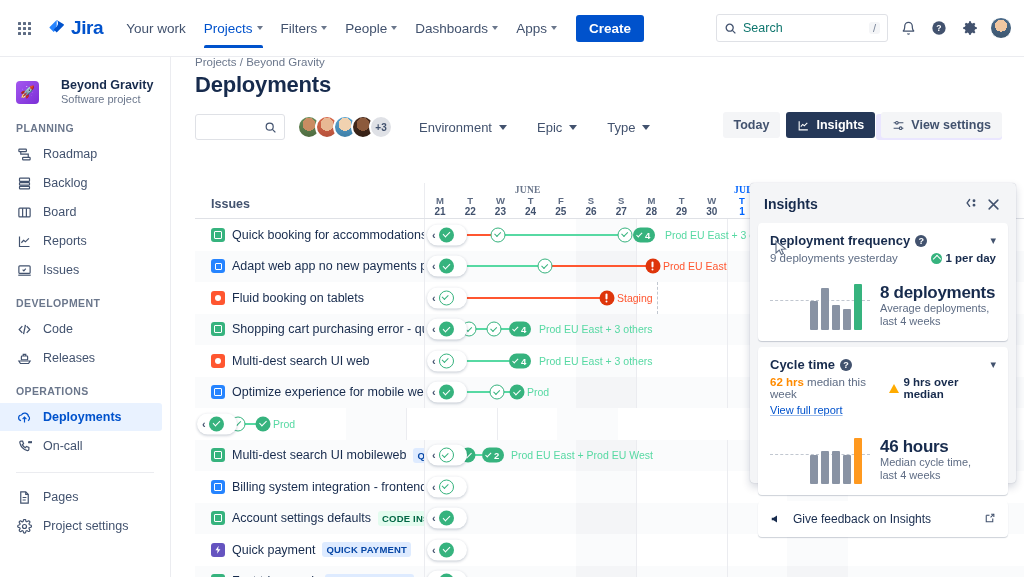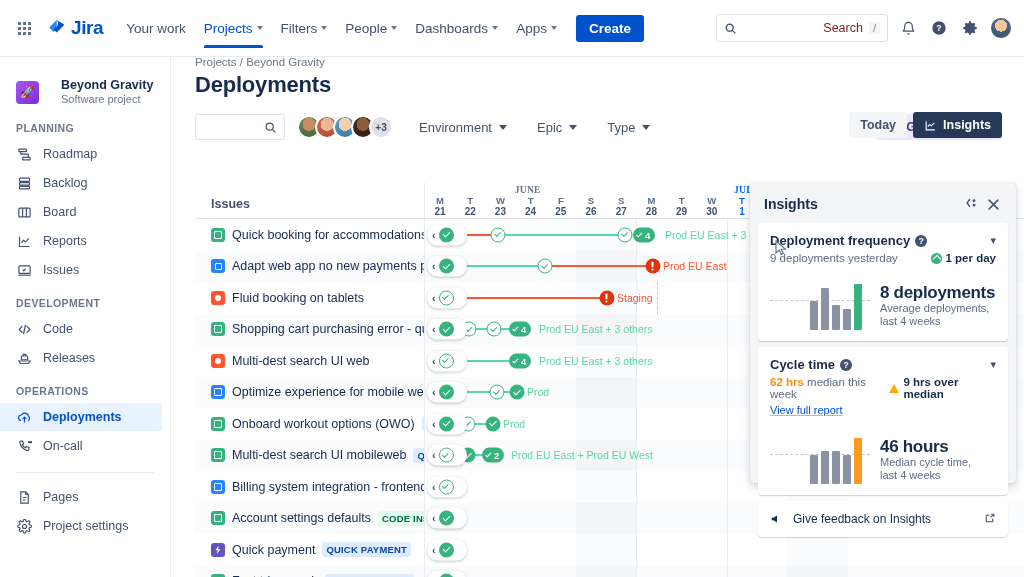--- a/index.html
+++ b/index.html
@@ -34,21 +34,21 @@
   .caret { width:0;height:0;border-left:3.5px solid transparent;border-right:3.5px solid transparent;border-top:4px solid #6B778C; }
   .create-btn{
     background:#0052CC;color:#fff;font-size:13.5px;font-weight:600;
     border:none;border-radius:3px;padding:6px 13px;margin-left:10px;cursor:pointer;
   }
   .topnav-right{ margin-left:auto; display:flex; align-items:center; gap:9px; }
   .searchbox{
     width:172px;height:28px;border:1.5px solid #DFE1E6;border-radius:3px;background:#fff;
     display:flex;align-items:center;padding:0 7px;gap:6px;cursor:text;
   }
-  .searchbox .ph{ font-size:12.5px;color:#7f1d1d;flex:1;text-align:right; }
+  .searchbox .ph{ font-size:12.5px;color:#0f766e;flex:1; }
   .slashkey{ font-size:11px;color:#7A869A;background:#F4F5F7;border-radius:3px;padding:0 4px;}
   .nav-ic{ width:22px;height:22px;display:flex;align-items:center;justify-content:center;cursor:pointer;color:#42526E;}
   .nav-avatar{ width:22px;height:22px;border-radius:50%;
     background:radial-gradient(circle at 50% 38%, #F0C6A0 0 38%, transparent 38%),linear-gradient(#4C6B8A,#3D5770);
     border:1px solid #fff; cursor:pointer;}
 
   
   .sidebar{
     position:absolute; left:0; top:40px; width:171px; height:537px;
     background:#fff; border-right:1px solid #EBECF0; padding-top:14px; overflow:hidden;
@@ -476,20 +476,28 @@
         <button class="tbtn">
           <span>Today</span>
         </button>
         <button class="tbtn dark">
           <svg width="13" height="13" viewBox="0 0 24 24" fill="none" stroke="#fff" stroke-width="2">
             <path d="M4 4v16h16"></path>
               <path d="M7 14l3.5-4 3 2.5L19 7"></path>
           </svg>
           <span>Insights</span>
         </button>
+        <button class="tbtn">
+          <svg width="13" height="13" viewBox="0 0 24 24" fill="none" stroke="#42526E" stroke-width="2">
+            <path d="M3 7h18M3 17h18"></path>
+              <circle cx="9" cy="7" r="2.4" fill="#fff"></circle>
+              <circle cx="16" cy="17" r="2.4" fill="#fff"></circle>
+          </svg>
+          <span>View settings</span>
+        </button>
       </div>
     </div>
 
     <div class="tl">
       <div class="tl-head">
         <div class="tl-issuescol">Issues</div>
         <div class="tl-dates" id="dateHeader">
             <div class="mon" style="left: 89.7px;">JUNE</div>
             <div class="mon jul" style="left: 309px;">JULY</div>
             <div class="dcell" style="left: 0px;">
@@ -734,27 +742,20 @@
                 <div class="dot filled"></div>
               </div>
               <div class="envlbl g" style="left: 102px;">Prod</div>
               <div class="start-chip">
                 <span class="chev">‹</span>
                 <div class="dot filled"></div>
               </div>
             </div>
           </div>
           <div class="row">
-            <div class="row-issue" style="background: rgb(255, 255, 255);">
-              <span class="itype story">
-                <i></i>
-              </span>
-              <span class="ititle">Onboard workout options (OWO)</span>
-              <span class="lbl blue">QUICK INSIGHTS</span>
-            </div>
             <div class="row-track">
               <div class="vgrid">
                 <div class="wknd" style="left: 151px; width: 30.2px; background: rgb(250, 251, 252);"></div>
                 <div class="wknd" style="left: 181.2px; width: 30.2px; background: rgb(250, 251, 252);"></div>
                 <div class="wknd" style="left: 362.4px; width: 30.2px; background: rgb(250, 251, 252);"></div>
                 <div class="wknd" style="left: 392.6px; width: 30.2px; background: rgb(250, 251, 252);"></div>
                 <div class="vline" style="left: 211.4px;"></div>
                 <div class="vline" style="left: 302px;"></div>
               </div>
               <div class="seg g" style="left: 23px; width: 15px;"></div>

